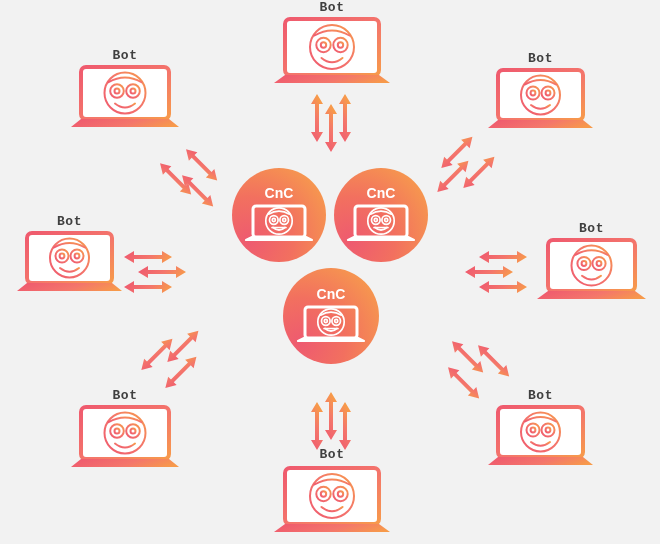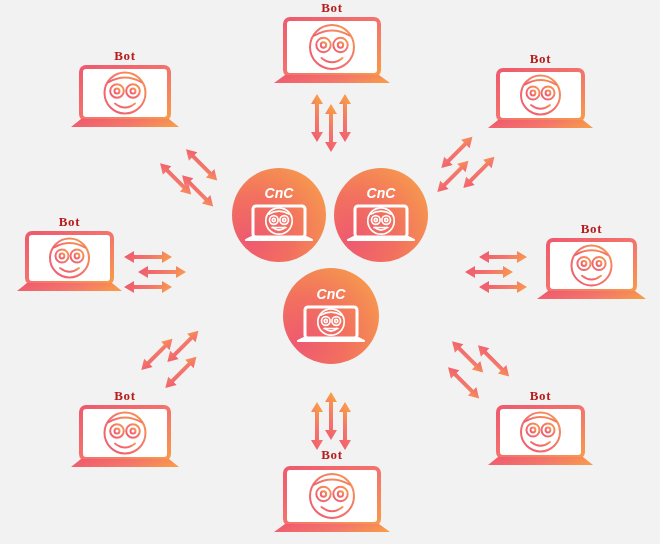--- a/index.html
+++ b/index.html
@@ -19,31 +19,31 @@
     position: absolute;
     left: 0; top: 0;
     width: 660px;
     height: 544px;
   }
   .node {
     position: absolute;
   }
   .bot-node { text-align: center; }
   .bot-label {
-    font-family: Liberation Serif, serif;
+    font-family: Liberation Mono, monospace;
     font-size: 13px;
     font-weight: bold;
-    color: #b91c1c;
+    color: #404040;
     letter-spacing: 0.6px;
     line-height: 16px;
     margin: 0;
     user-select: none;
   }
   .laptop-wrap { display: block; }
-  .cnc-node { position: absolute; font-style: italic; }
+  .cnc-node { position: absolute; }
   svg { display: block; overflow: visible; }
   .arrow-group { position: absolute; }
 </style>
 </head>
 <body>
 
 <svg width="0" height="0" style="position:absolute" aria-hidden="true">
   <defs>
     <linearGradient id="gradDiag" x1="0" y1="1" x2="1" y2="0">
       <stop offset="0%" stop-color="#ef5a6e"></stop>

